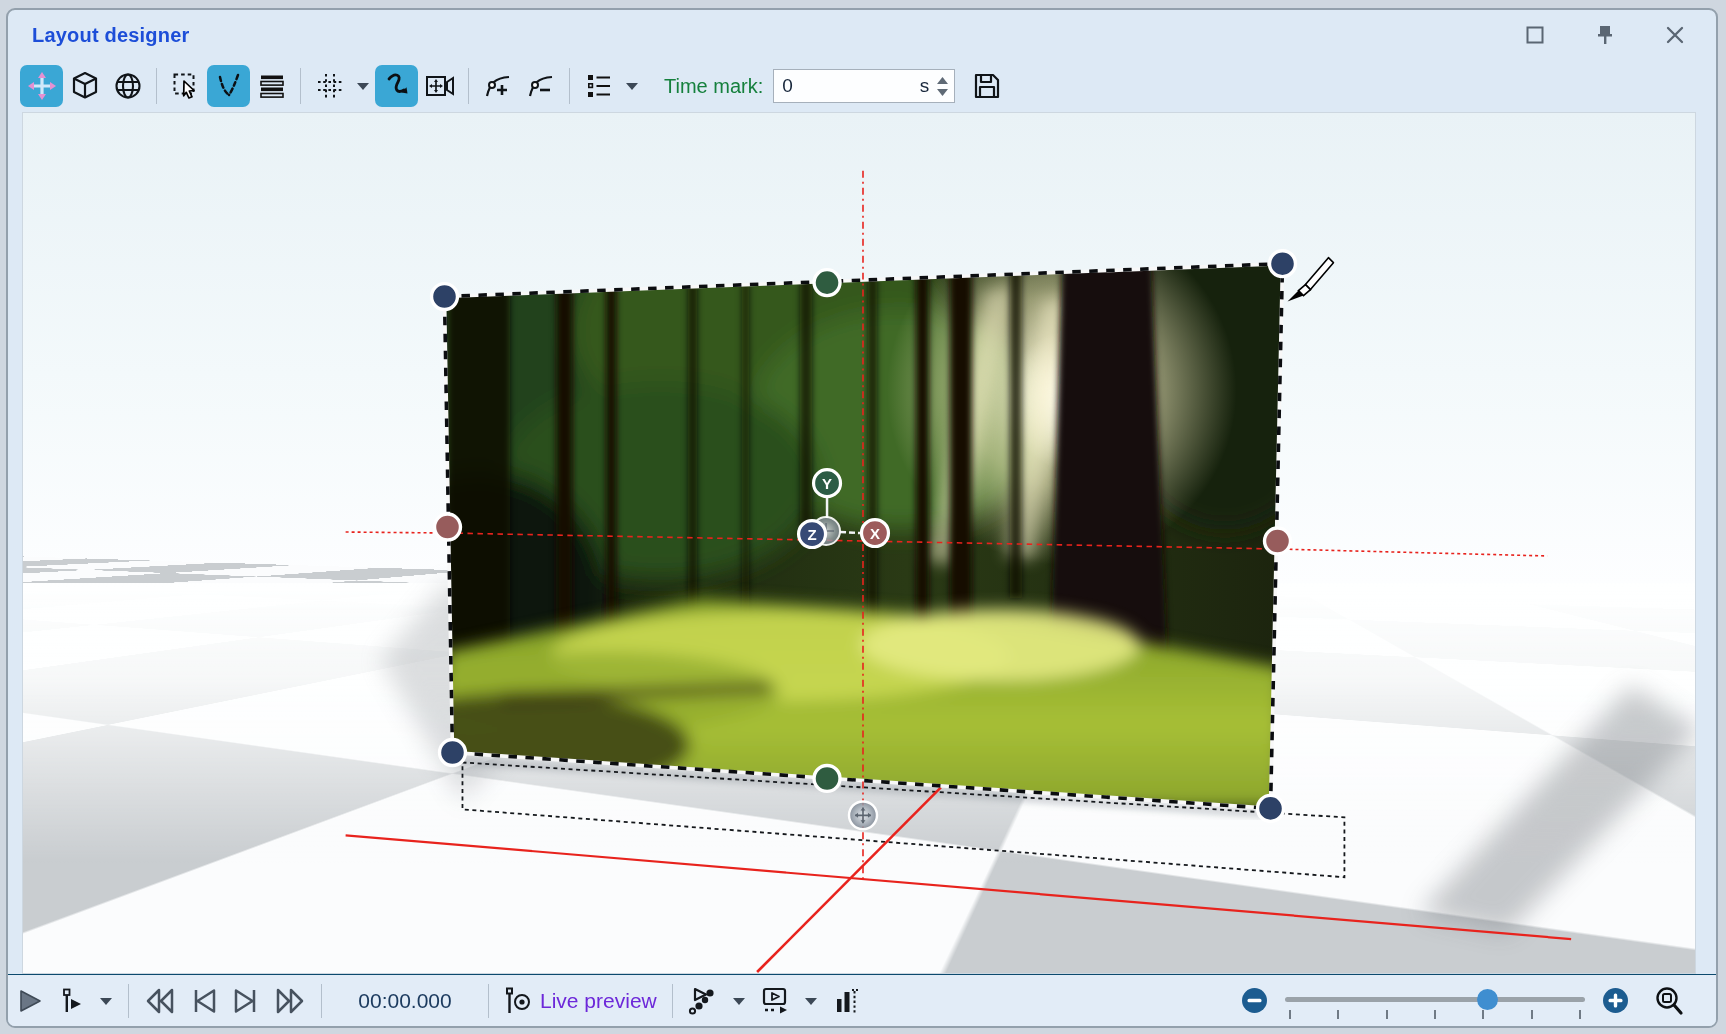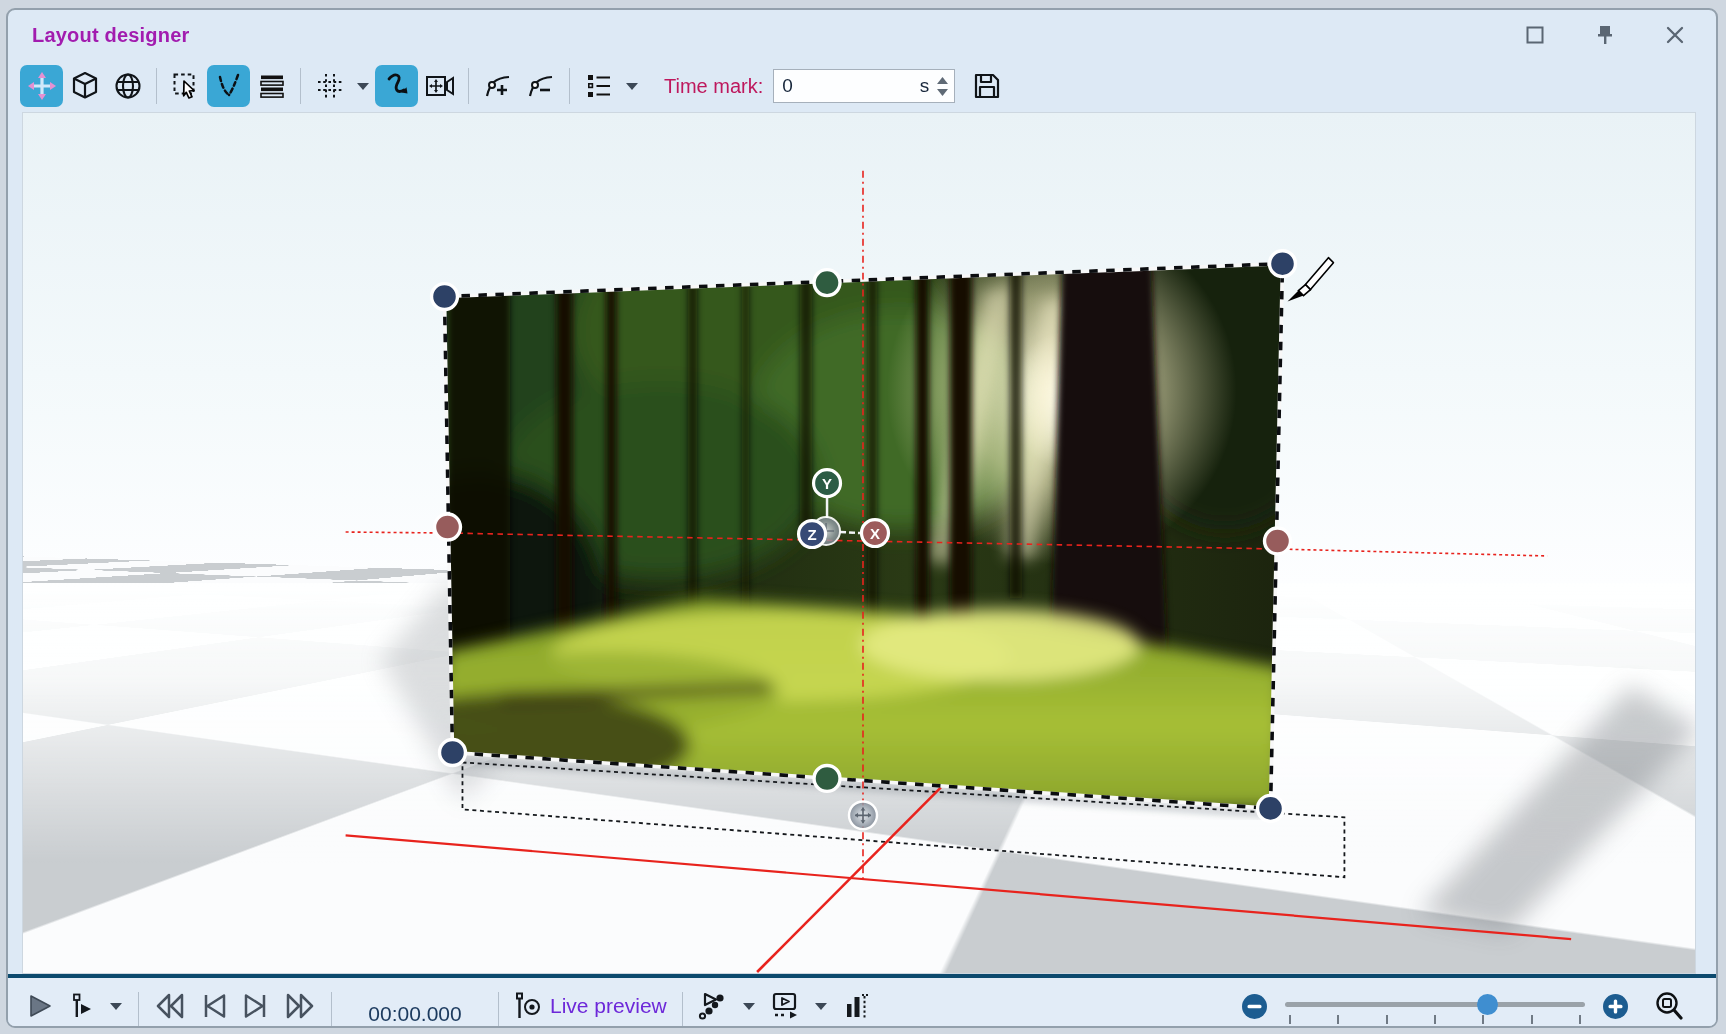--- a/index.html
+++ b/index.html
@@ -3,51 +3,51 @@
 <meta charset="utf-8">
 <style>
   * { margin:0; padding:0; box-sizing:border-box; }
   html,body { width:1726px; height:1034px; background:#cfd7e0; font-family:"Liberation Sans",sans-serif; overflow:hidden; }
 
   .window { position:absolute; left:6px; top:8px; width:1712px; height:1020px;
     background:#dde9f5; border:2px solid #93a0ac; border-radius:9px; }
 
   
   .titlebar { position:absolute; left:0; top:0; right:0; height:50px; display:flex; align-items:center; padding:0 26px 0 24px; }
-  .title { font-size:20px; font-weight:bold; color:#a21caf; letter-spacing:.2px; }
+  .title { font-size:20px; font-weight:bold; color:#1d4ed8; letter-spacing:.2px; }
   .win-controls { margin-left:auto; display:flex; align-items:center; gap:40px; }
   .win-btn { width:30px; height:30px; display:flex; align-items:center; justify-content:center; cursor:default; }
 
   
   .toolbar { position:absolute; left:0; top:50px; right:0; height:52px; display:flex; align-items:center; padding:0 12px; }
   .tbtn { width:43px; height:42px; border-radius:7px; display:flex; align-items:center; justify-content:center; flex:none; }
   .tbtn.active { background:#3aa7d5; }
   .tsep { width:1px; height:36px; background:#b3bfcc; margin:0 7px; flex:none; }
   .caretbtn { width:24px; height:42px; display:flex; align-items:center; justify-content:center; flex:none; }
-  .tm-label { font-size:20px; color:#be185d; margin:0 10px 0 20px; white-space:nowrap; }
+  .tm-label { font-size:20px; color:#15803d; margin:0 10px 0 20px; white-space:nowrap; }
   .tm-box { width:182px; height:34px; background:#fdfeff; border:1px solid #a6b0bb; display:flex; align-items:center; padding:0 4px 0 8px; }
   .tm-input { width:90px; border:none; outline:none; font-size:19px; color:#17263b; background:transparent; font-family:"Liberation Sans",sans-serif; }
   .tm-unit { margin-left:auto; font-size:19px; color:#17263b; padding-right:6px; }
   .tm-spin { display:flex; flex-direction:column; gap:5px; padding:0 2px; }
 
   
   .canvas { position:absolute; left:14px; top:102px; width:1674px; height:862px; background:#f3f9fb; overflow:hidden; border:1px solid #cdd7e0; }
   .sky { position:absolute; left:0; top:0; right:0; height:472px; background:linear-gradient(180deg,#e9f2f6 0%,#f3f9fb 55%,#fdfeff 100%); }
   .floor-persp { position:absolute; inset:0; perspective:820px; perspective-origin:50% 470px; overflow:hidden; }
   .floor-plane { position:absolute; left:50%; top:470px; width:7000px; height:5200px; margin-left:-3500px;
     transform-origin:50% 0; transform:rotateX(85deg) rotateZ(20deg);
     background-image:conic-gradient(#c9cdd0 0 25%, #fbfcfd 0 50%, #c9cdd0 0 75%, #fbfcfd 0);
     background-size:300px 300px; }
   .floor-fade { position:absolute; left:0; top:470px; right:0; height:280px;
     background:linear-gradient(180deg,#feffff 0%, rgba(254,255,255,.85) 35%, rgba(254,255,255,0) 100%); }
   .overlay { position:absolute; inset:0; width:100%; height:100%; }
 
   
-  .bottombar { position:absolute; left:0; top:964px; right:0; height:52px; background:#e2ecf7; border-top:4px solid #0c4a6e;
-    border-radius:0 0 7px 7px; display:flex; align-items:flex-end; padding:0 24px 0 12px; }
+  .bottombar { position:absolute; left:0; top:964px; right:0; height:52px; background:#e2ecf7; border-top:1px solid #0c4a6e;
+    border-radius:0 0 7px 7px; display:flex; align-items:center; padding:0 24px 0 2px; }
   .bbtn { height:40px; display:flex; align-items:center; justify-content:center; flex:none; padding:0 7px; }
   .bsep { width:1px; height:34px; background:#b3bfcc; margin:0 8px; flex:none; }
   .time-display { width:150px; text-align:center; font-size:21px; color:#1b3a5e; flex:none; }
   .live-label { font-size:21px; color:#6d28d9; margin-left:6px; white-space:nowrap; }
   .zoomgrp { margin-left:auto; display:flex; align-items:center; gap:10px; }
   .zslider { position:relative; width:300px; height:30px; flex:none; }
   .ztrack { position:absolute; left:0; right:0; top:11px; height:5px; border-radius:3px; background:#9aa2a9; }
   .zthumb { position:absolute; top:3px; width:21px; height:21px; border-radius:50%; background:#3f8ed0; left:64%; }
   .zticks { position:absolute; left:4px; right:4px; top:24px; display:flex; justify-content:space-between; }
   .ztick { width:2px; height:9px; background:#707a85; }

